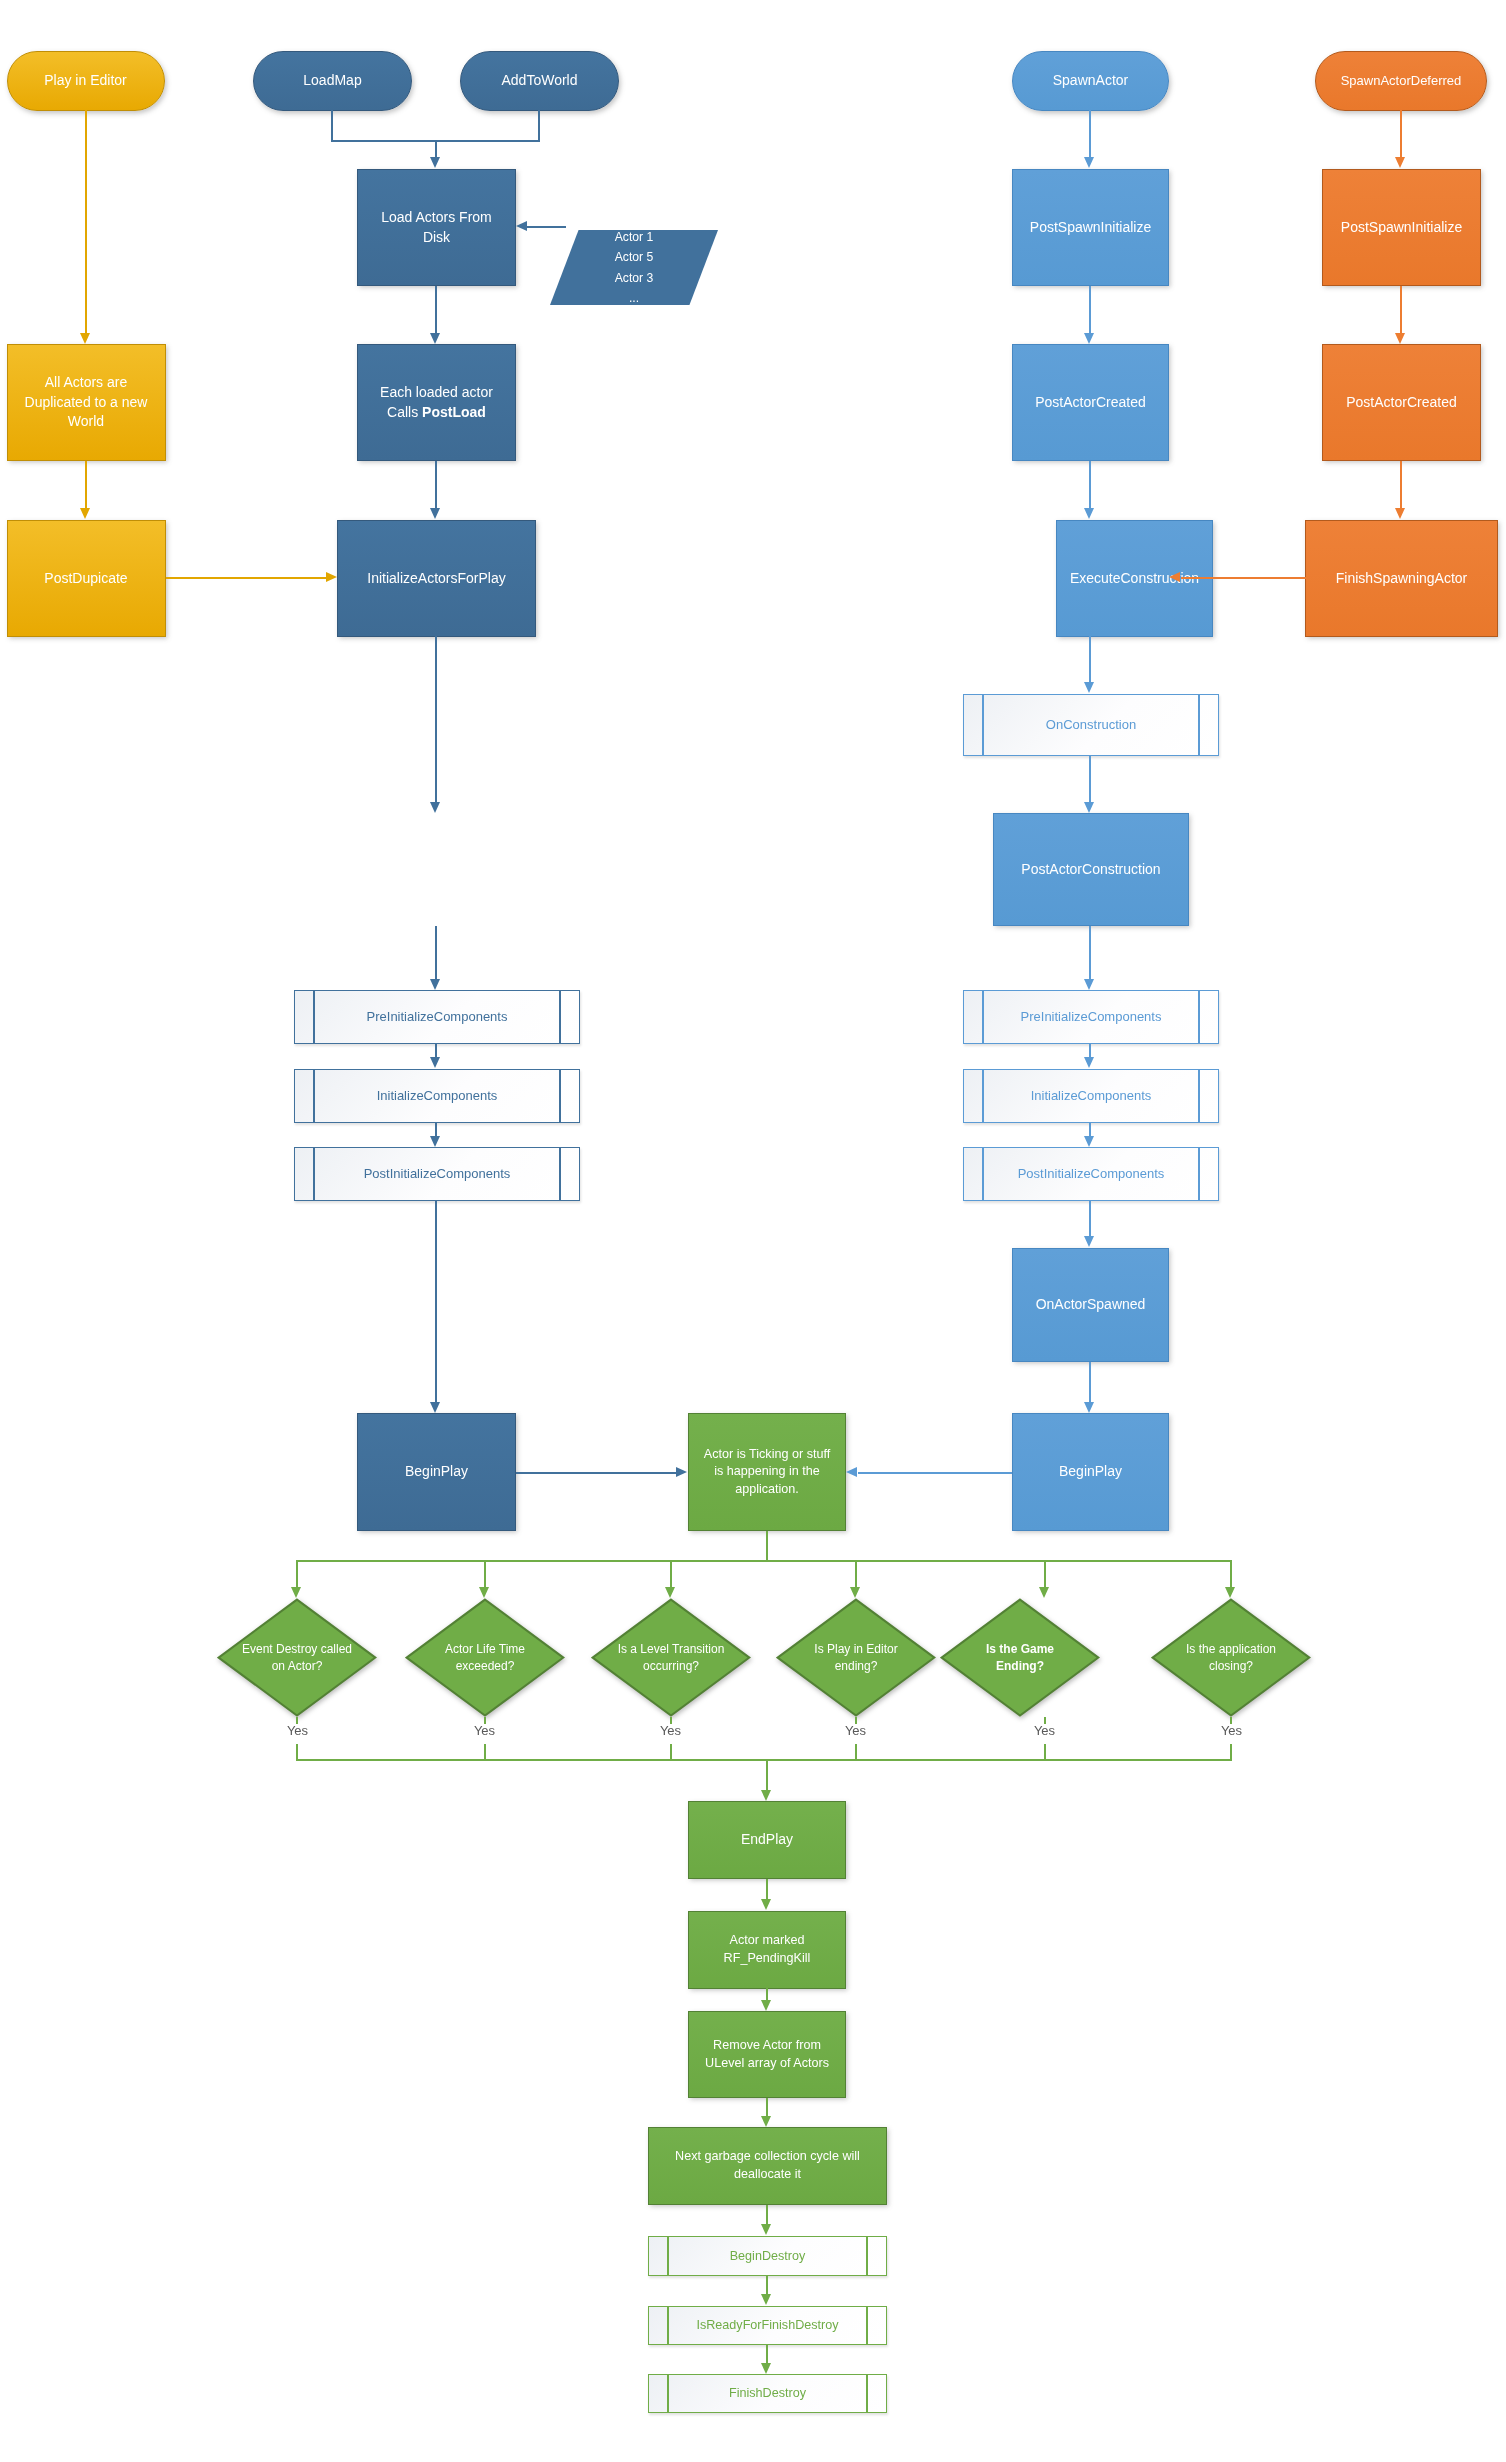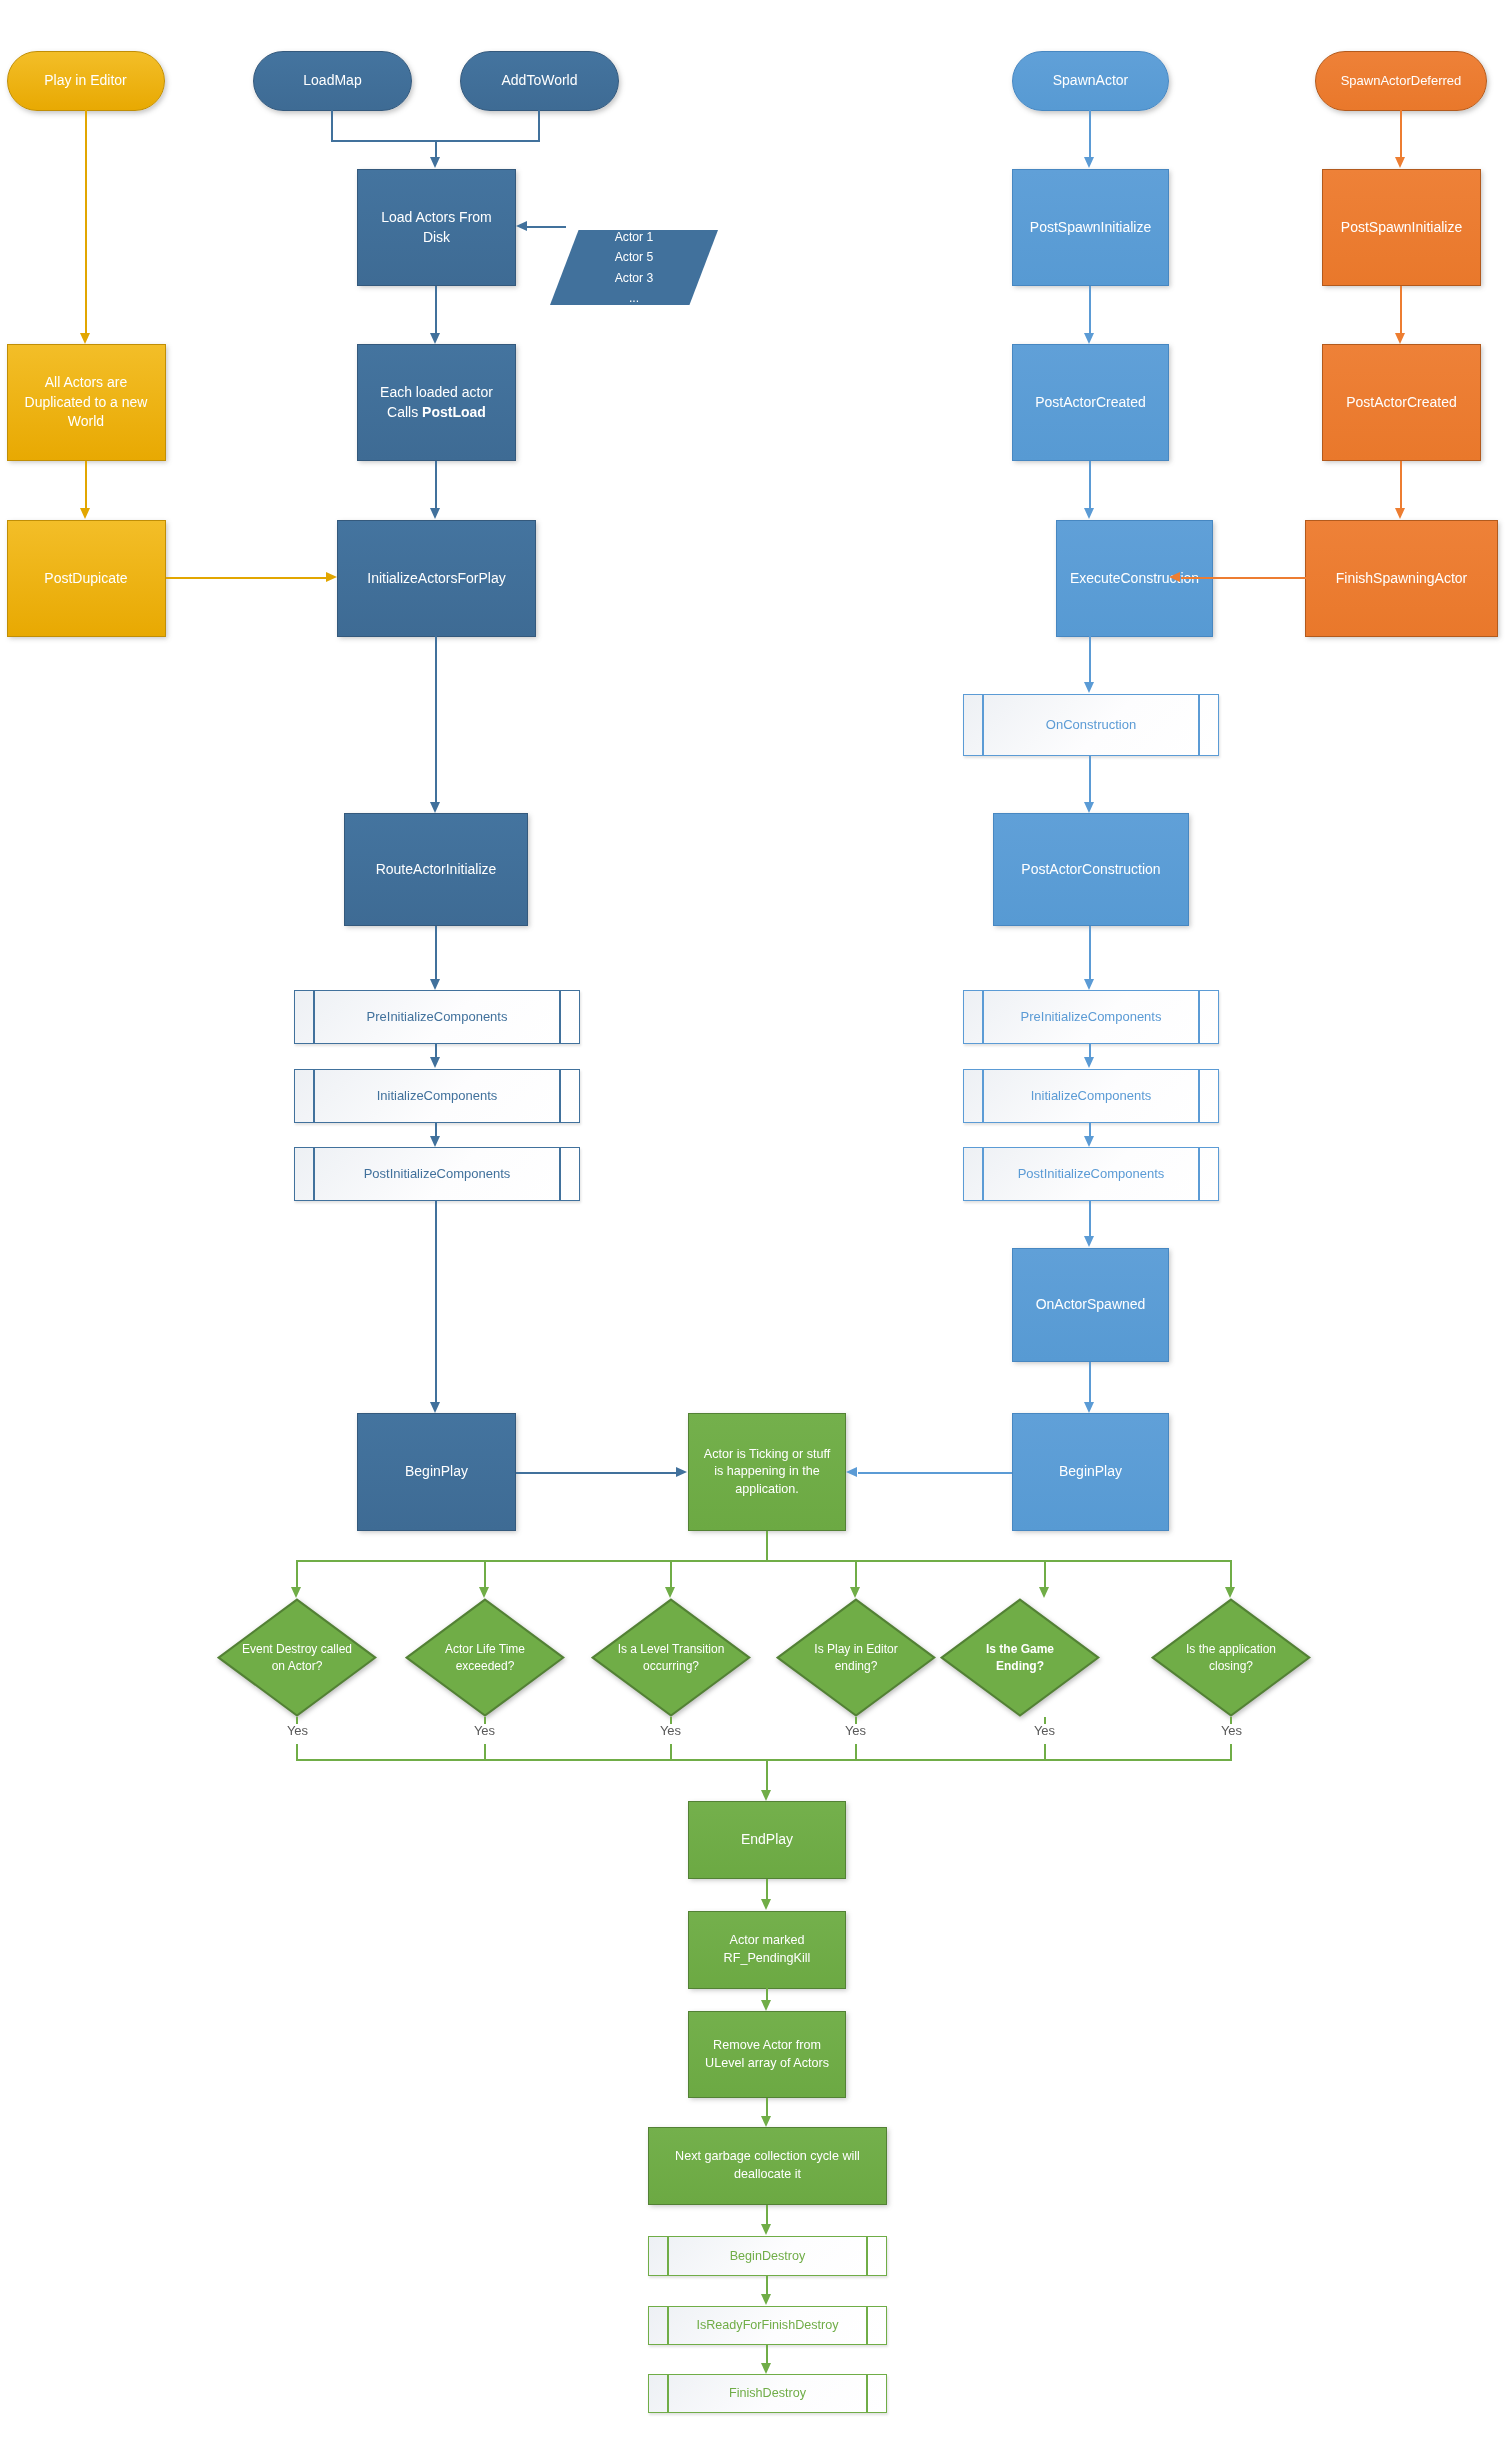--- a/index.html
+++ b/index.html
@@ -72,21 +72,20 @@
   <div class="node gold" style="left:6.5px;top:520px;width:159px;height:117px;">PostDupicate</div>
 
   <div class="node dblue" style="left:357px;top:169px;width:159px;height:117px;">Load Actors From Disk</div>
   <div class="node dblue" style="left:357px;top:344px;width:159px;height:117px;align-items:center;">
     <div>
       <span>Each loaded actor</span><br>
       <span>Calls</span> <b>PostLoad</b>
     </div>
   </div>
   <div class="node dblue" style="left:337px;top:520px;width:199px;height:117px;">InitializeActorsForPlay</div>
-  <div class="node dblue" style="left:344px;top:813px;width:184px;height:113px;">RouteActorInitialize</div>
   <div class="sub sub-db" style="left:294px;top:990px;width:286px;height:54px;">PreInitializeComponents</div>
   <div class="sub sub-db" style="left:294px;top:1069px;width:286px;height:54px;">InitializeComponents</div>
   <div class="sub sub-db" style="left:294px;top:1147px;width:286px;height:54px;">PostInitializeComponents</div>
   <div class="node dblue" style="left:357px;top:1413px;width:159px;height:118px;">BeginPlay</div>
 
   <div class="para" style="left:550px;top:186px;width:168px;height:75px;margin-top:44px;">
     <div>
       <span>Actor 1</span><br>
       <span>Actor 5</span><br>
       <span>Actor 3</span><br>

